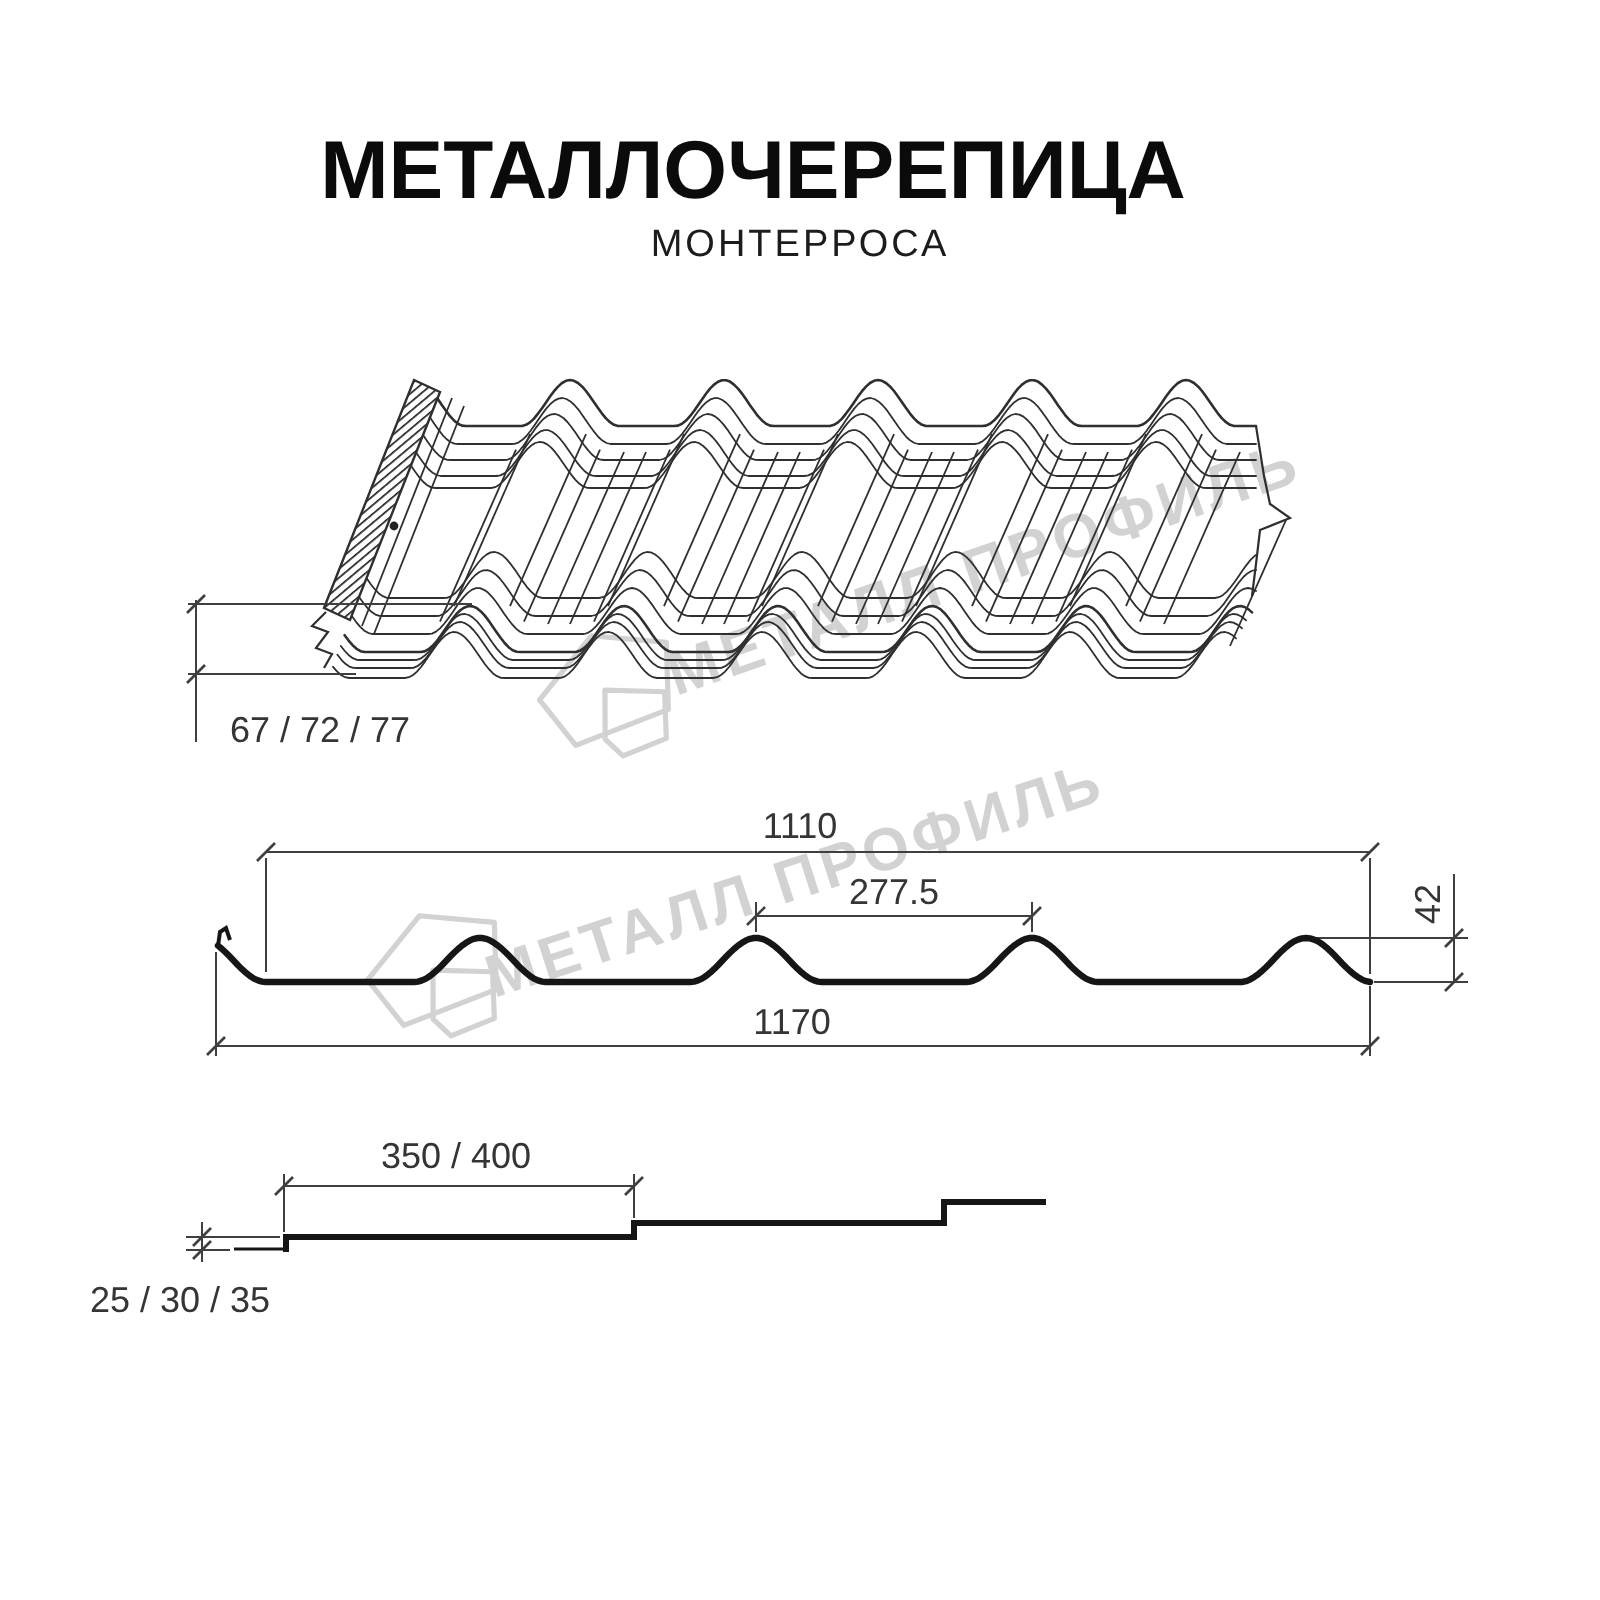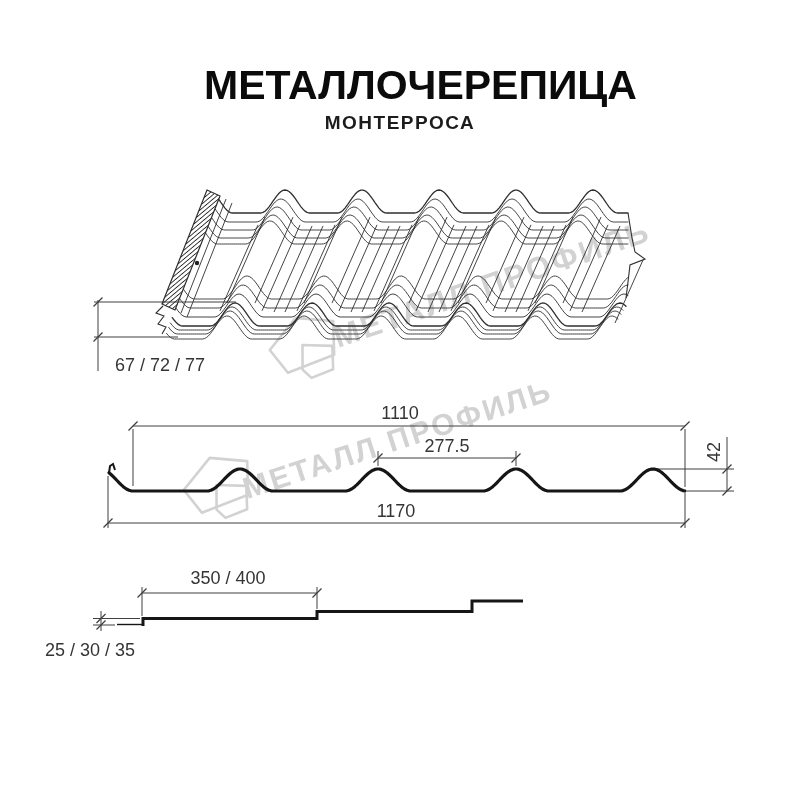--- a/index.html
+++ b/index.html
@@ -1,22 +1,22 @@
 <!DOCTYPE html>
 <html><head>
 <meta charset="utf-8">
 <style>
   html,body{margin:0;padding:0;background:#fff;}
   body{width:800px;height:800px;position:relative;overflow:hidden;
        font-family:"Liberation Sans", sans-serif;}
   .page-title{position:absolute;top:62px;left:0;width:753px;margin:0;
        text-align:center;font-size:41px;font-weight:700;letter-spacing:0px;
-       color:#0b0b0b;padding-left:44px;}
+       color:#0b0b0b;}
   .page-subtitle{position:absolute;top:112px;left:0;width:800px;
-       text-align:center;font-size:19px;font-weight:700;letter-spacing:1.5px;
+       text-align:center;font-size:19px;font-weight:400;letter-spacing:1.5px;
        color:#1c1c1c;}
   svg.drawing{position:absolute;left:0;top:0;}
   .dim-label{font-family:"Liberation Sans",sans-serif;font-size:18px;fill:#353535;}
   .wm-text{font-family:"Liberation Sans",sans-serif;font-weight:700;fill:#d2d2d2;}
   .wm-logo{stroke:#d2d2d2;fill:none;stroke-width:2.6;stroke-linejoin:round;}
 </style>
 </head>
 <body>
 
 <h1 class="page-title">МЕТАЛЛОЧЕРЕПИЦА</h1>

